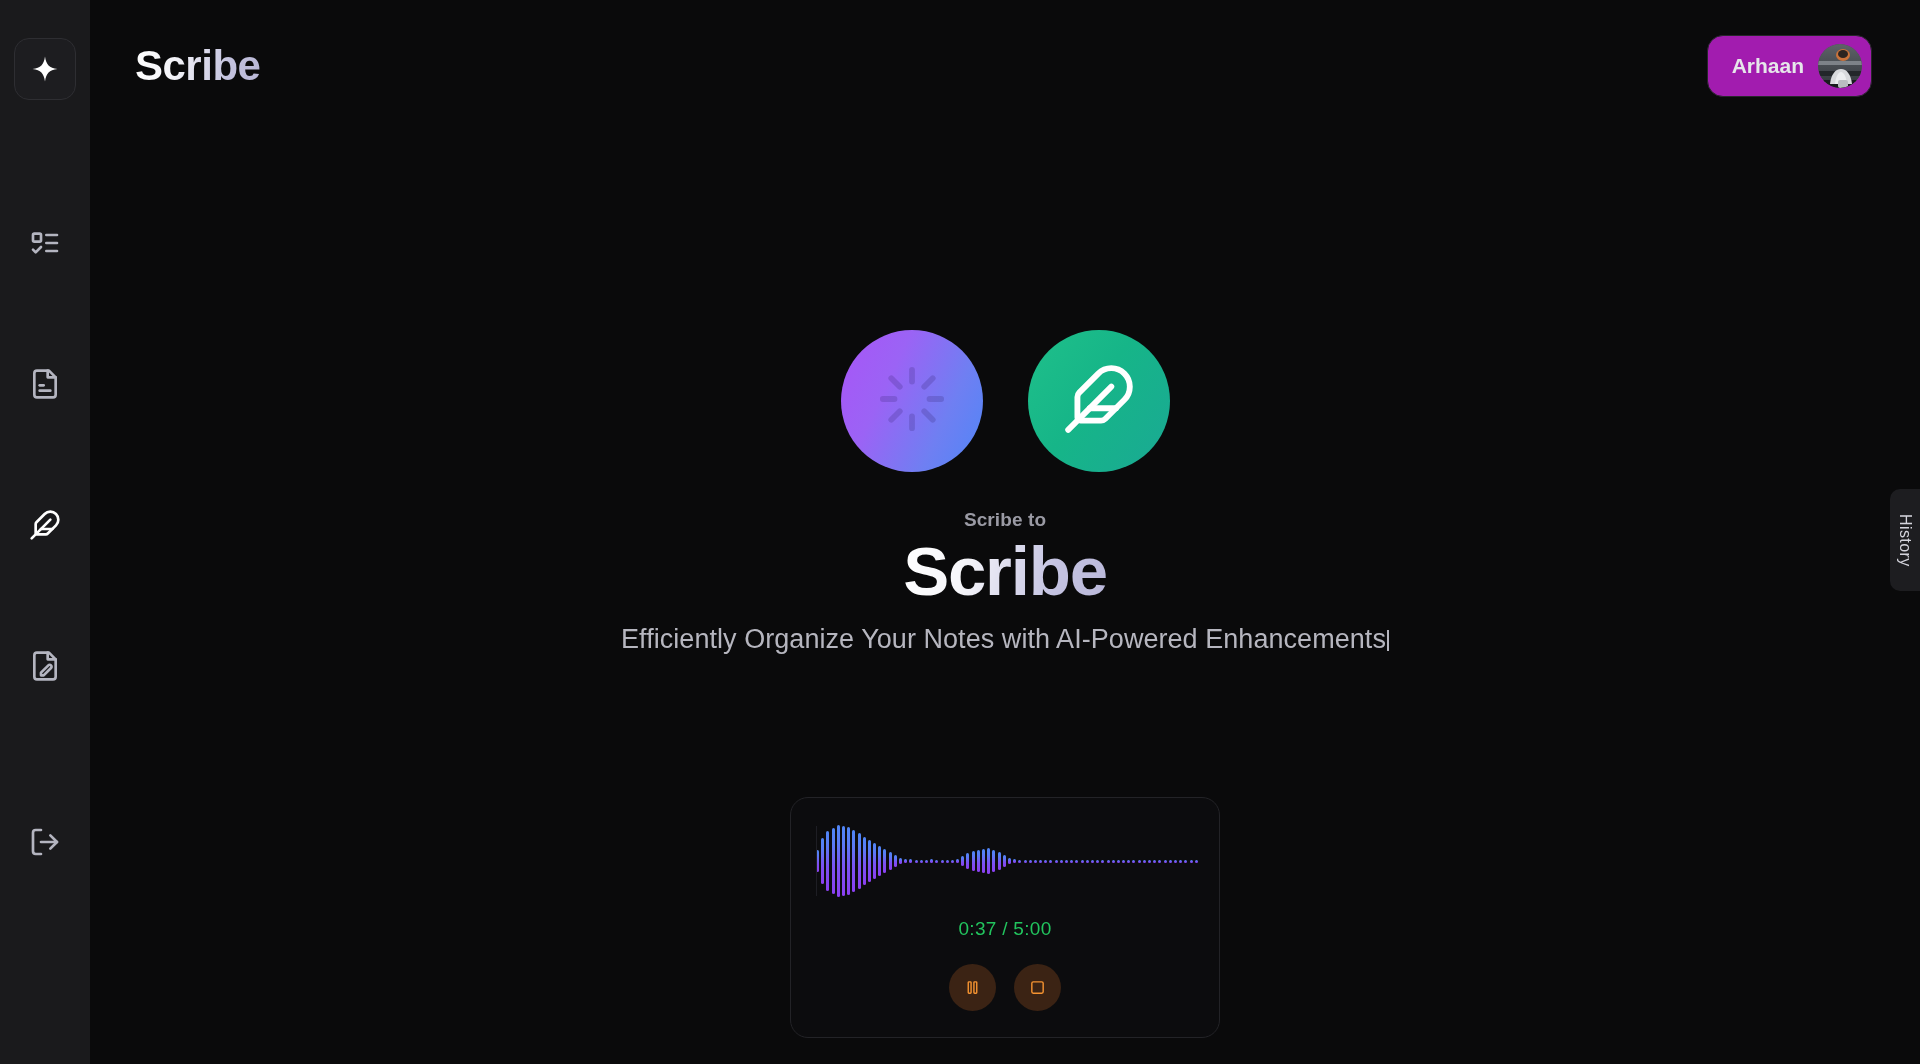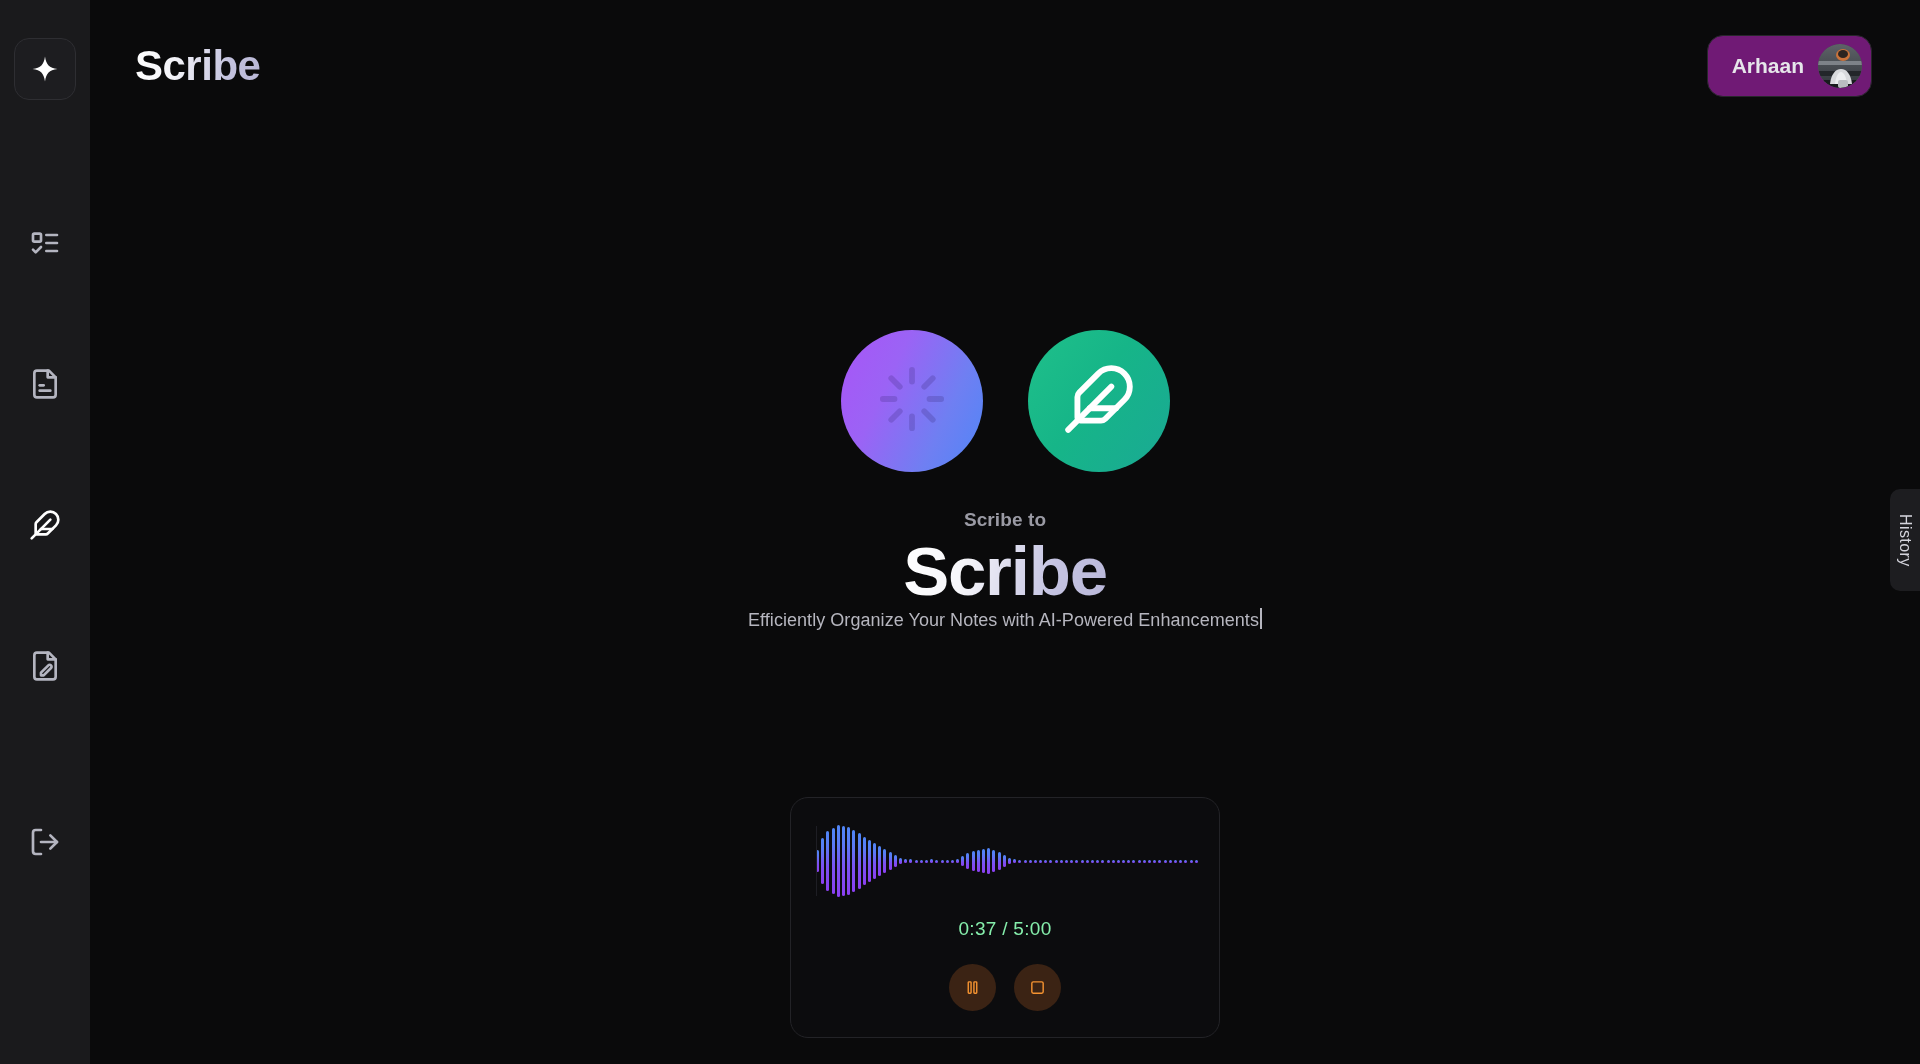--- a/index.html
+++ b/index.html
@@ -114,21 +114,21 @@
     user-select: none;
   }
 
   .user-chip {
     display: flex;
     align-items: center;
     gap: 14px;
     height: 62px;
     padding: 0 9px 0 24px;
     border-radius: 16px;
-    background: #701a75;
+    background: #a21caf;
     border: 1px solid #27272b;
     cursor: pointer;
   }
   .user-name {
     font-size: 21px;
     font-weight: bold;
     color: #e6e6ea;
     white-space: nowrap;
   }
   .avatar {
@@ -194,22 +194,22 @@
     letter-spacing: -1.2px;
     background: linear-gradient(100deg, #ffffff 0%, #f6f6fa 30%, #c5c4e2 72%, #bab8da 100%);
     -webkit-background-clip: text;
     background-clip: text;
     -webkit-text-fill-color: transparent;
     color: #e8e8f2;
     user-select: none;
   }
 
   .hero-subtitle {
-    margin-top: 0;
-    font-size: 18px;
+    margin-top: 16px;
+    font-size: 27px;
     color: #b6b6bf;
     letter-spacing: 0.05px;
     white-space: nowrap;
     user-select: none;
   }
   .caret {
     display: inline-block;
     width: 2px;
     height: 21px;
     background: #b6b6bf;
@@ -254,21 +254,21 @@
     width: 3px;
     margin-right: 2.2px;
     border-radius: 3px;
     background: linear-gradient(to top, #8b3ff0 0%, #7b52f3 40%, #5b7bf5 75%, #4f86f7 100%);
     flex: 0 0 auto;
   }
 
   .time-readout {
     margin-top: 26px;
     font-size: 19px;
-    color: #86efac;
+    color: #22c55e;
     letter-spacing: 0.3px;
     user-select: none;
   }
 
   .controls {
     margin-top: 24px;
     display: flex;
     align-items: center;
     gap: 18px;
   }

